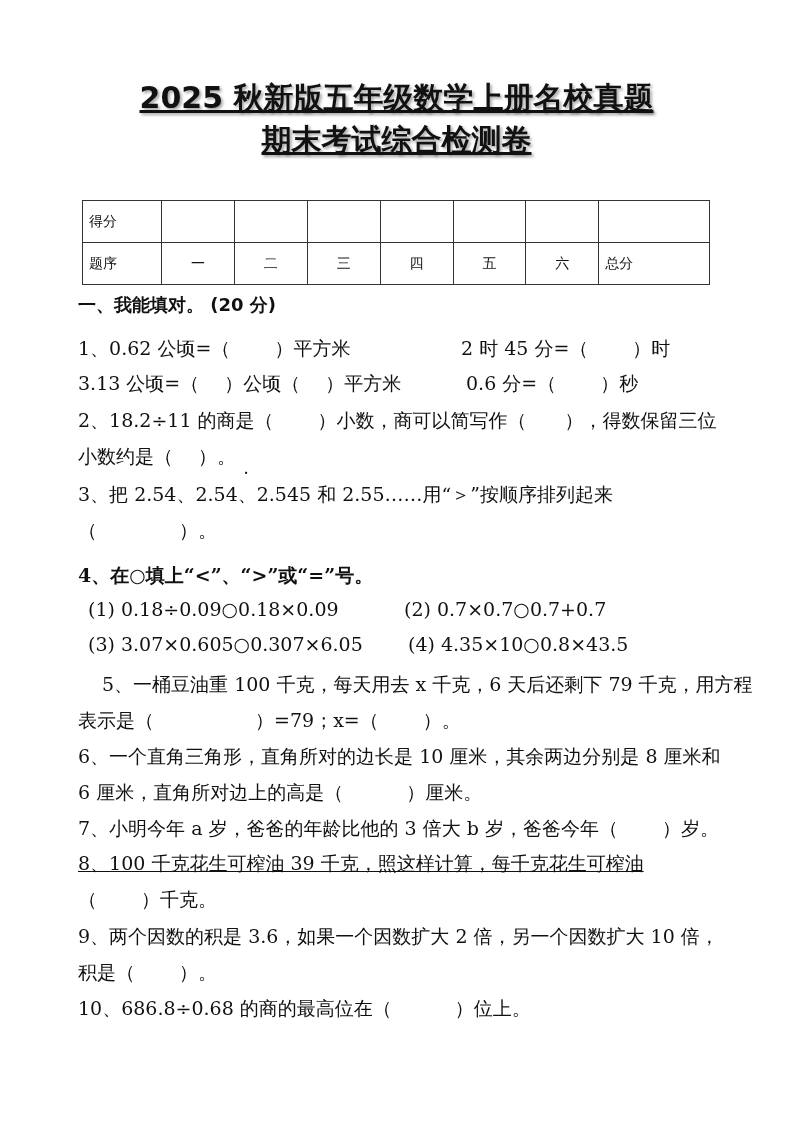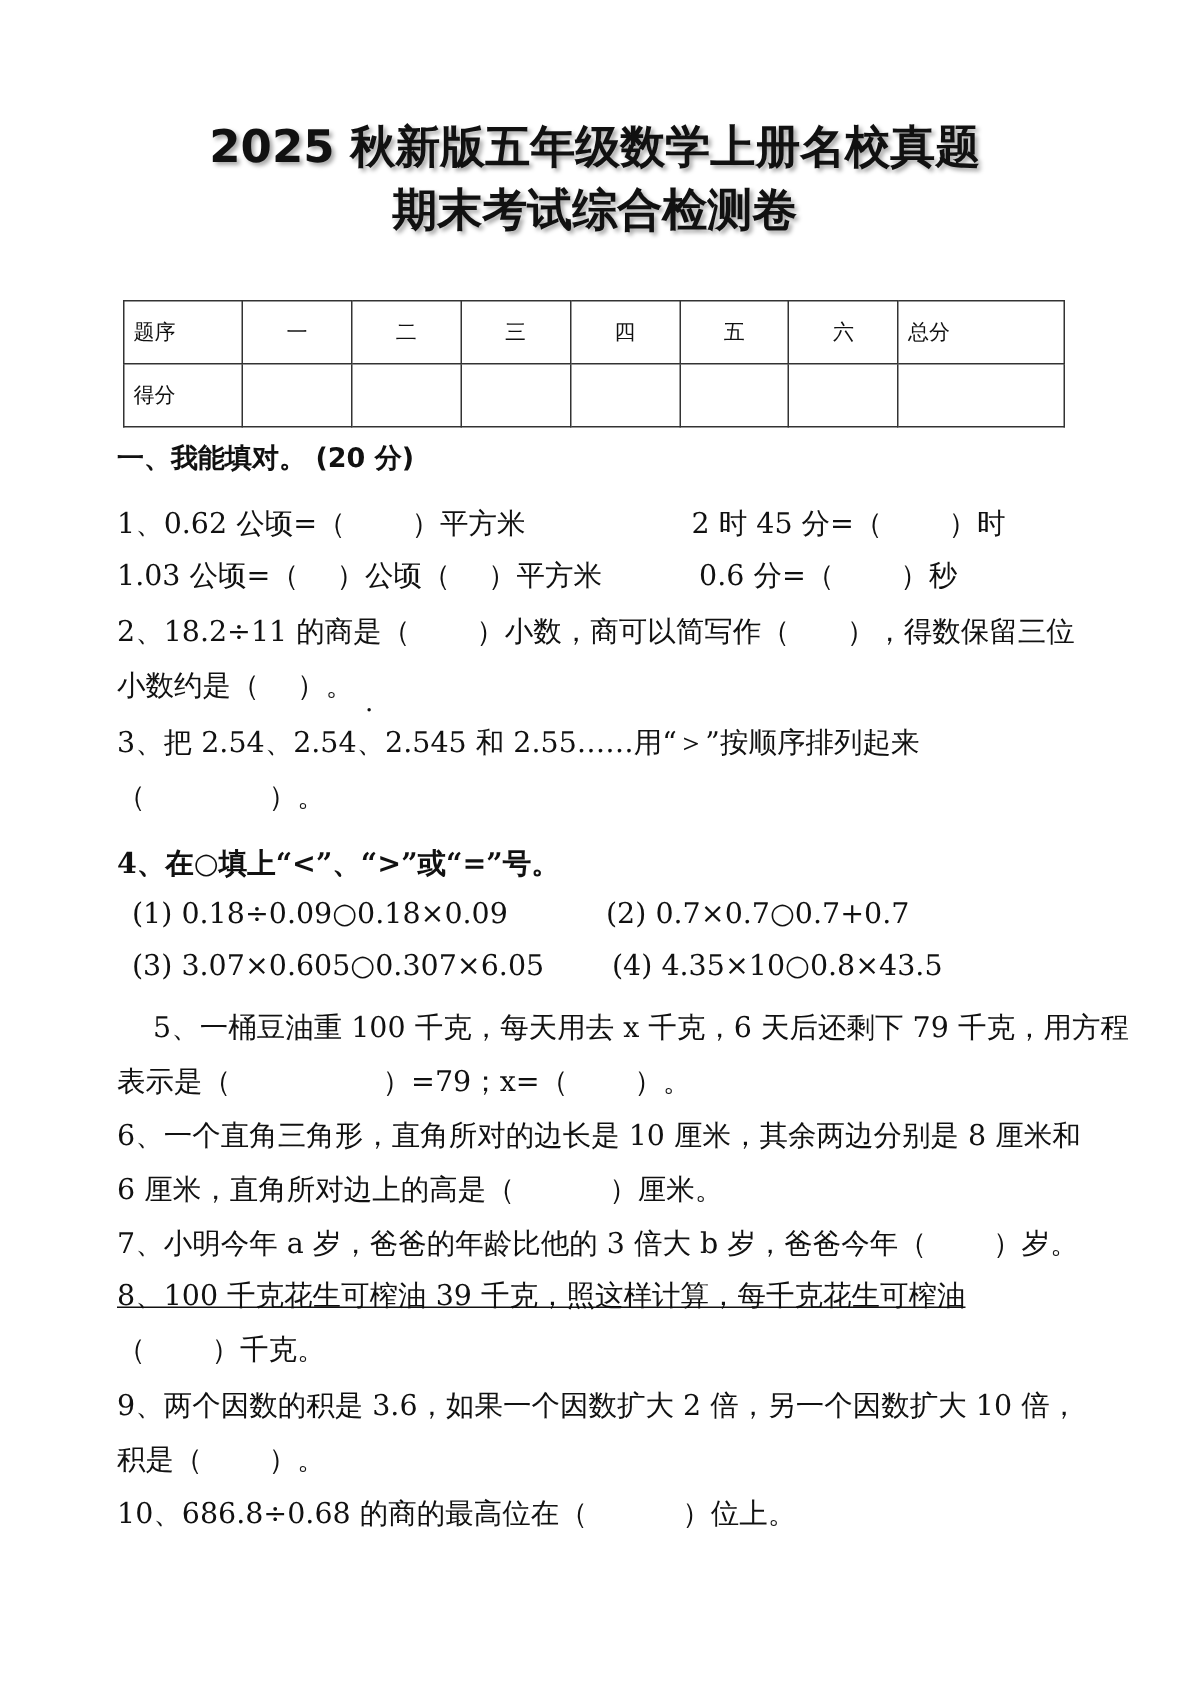--- a/index.html
+++ b/index.html
@@ -26,20 +26,21 @@
       left: 0;
       width: 793px;
       text-align: center;
       font-family: "DejaVu Sans", "Liberation Sans", sans-serif;
       font-weight: bold;
       font-size: 30px;
       letter-spacing: 0px;
       color: #111;
       text-shadow: 2px 2px 3px rgba(0,0,0,0.35);
       white-space: nowrap;
+      text-decoration: underline;
     }
     .title.t1 { top: 78px; }
     .title.t2 { top: 120px; }
     .meta {
       position: absolute;
       top: 168px;
       left: 0;
       width: 793px;
       text-align: center;
       font-size: 16px;
@@ -102,47 +103,47 @@
 
 <div class="page">
 
   <div class="title t1">2025 秋新版五年级数学上册名校真题</div>
   <div class="title t2">期末考试综合检测卷</div>
 
 
   <table class="score">
     <tbody>
         <tr>
+      <td class="rowhead">得分</td>
+      <td></td>
+      <td></td>
+      <td></td>
+      <td></td>
+      <td></td>
+      <td></td>
+      <td></td>
+    </tr>
+    <tr>
       <td class="rowhead">题序</td>
       <td>一</td>
       <td>二</td>
       <td>三</td>
       <td>四</td>
       <td>五</td>
       <td>六</td>
       <td class="totalhead">总分</td>
     </tr>
-    <tr>
-      <td class="rowhead">得分</td>
-      <td></td>
-      <td></td>
-      <td></td>
-      <td></td>
-      <td></td>
-      <td></td>
-      <td></td>
-    </tr>
   </tbody>
     </table>
 
   <div class="sec">一、我能填对。 (20 分)</div>
 
   <div class="line" style="top:336px;">1、0.62 公顷=（　　 ）平方米</div>
   <div class="sub" style="left:461px; top:336px;">2 时 45 分=（　　 ）时</div>
-  <div class="line" style="top:371px;">1.03 公顷=（　 ）公顷（　 ）平方米</div>
+  <div class="line" style="top:371px;">3.13 公顷=（　 ）公顷（　 ）平方米</div>
   <div class="sub" style="left:466px; top:371px;">0.6 分=（　　 ）秒</div>
 
   <div class="line" style="top:408px;">2、18.2÷11 的商是（　　 ）小数，商可以简写作（　　），得数保留三位</div>
   <div class="line" style="top:444px;">小数约是（　 ）。</div>
 
   <div class="dot-mark" style="left:244px; top:466px;">·</div>
   <div class="line" style="top:482px;">3、把 2.54、2.54、2.545 和 2.55……用“＞”按顺序排列起来</div>
   <div class="line" style="top:518px;">（　　　　 ）。</div>
 
   <div class="line" style="top:563px;font-weight:bold;">4、在○填上“&lt;”、“&gt;”或“=”号。</div>

